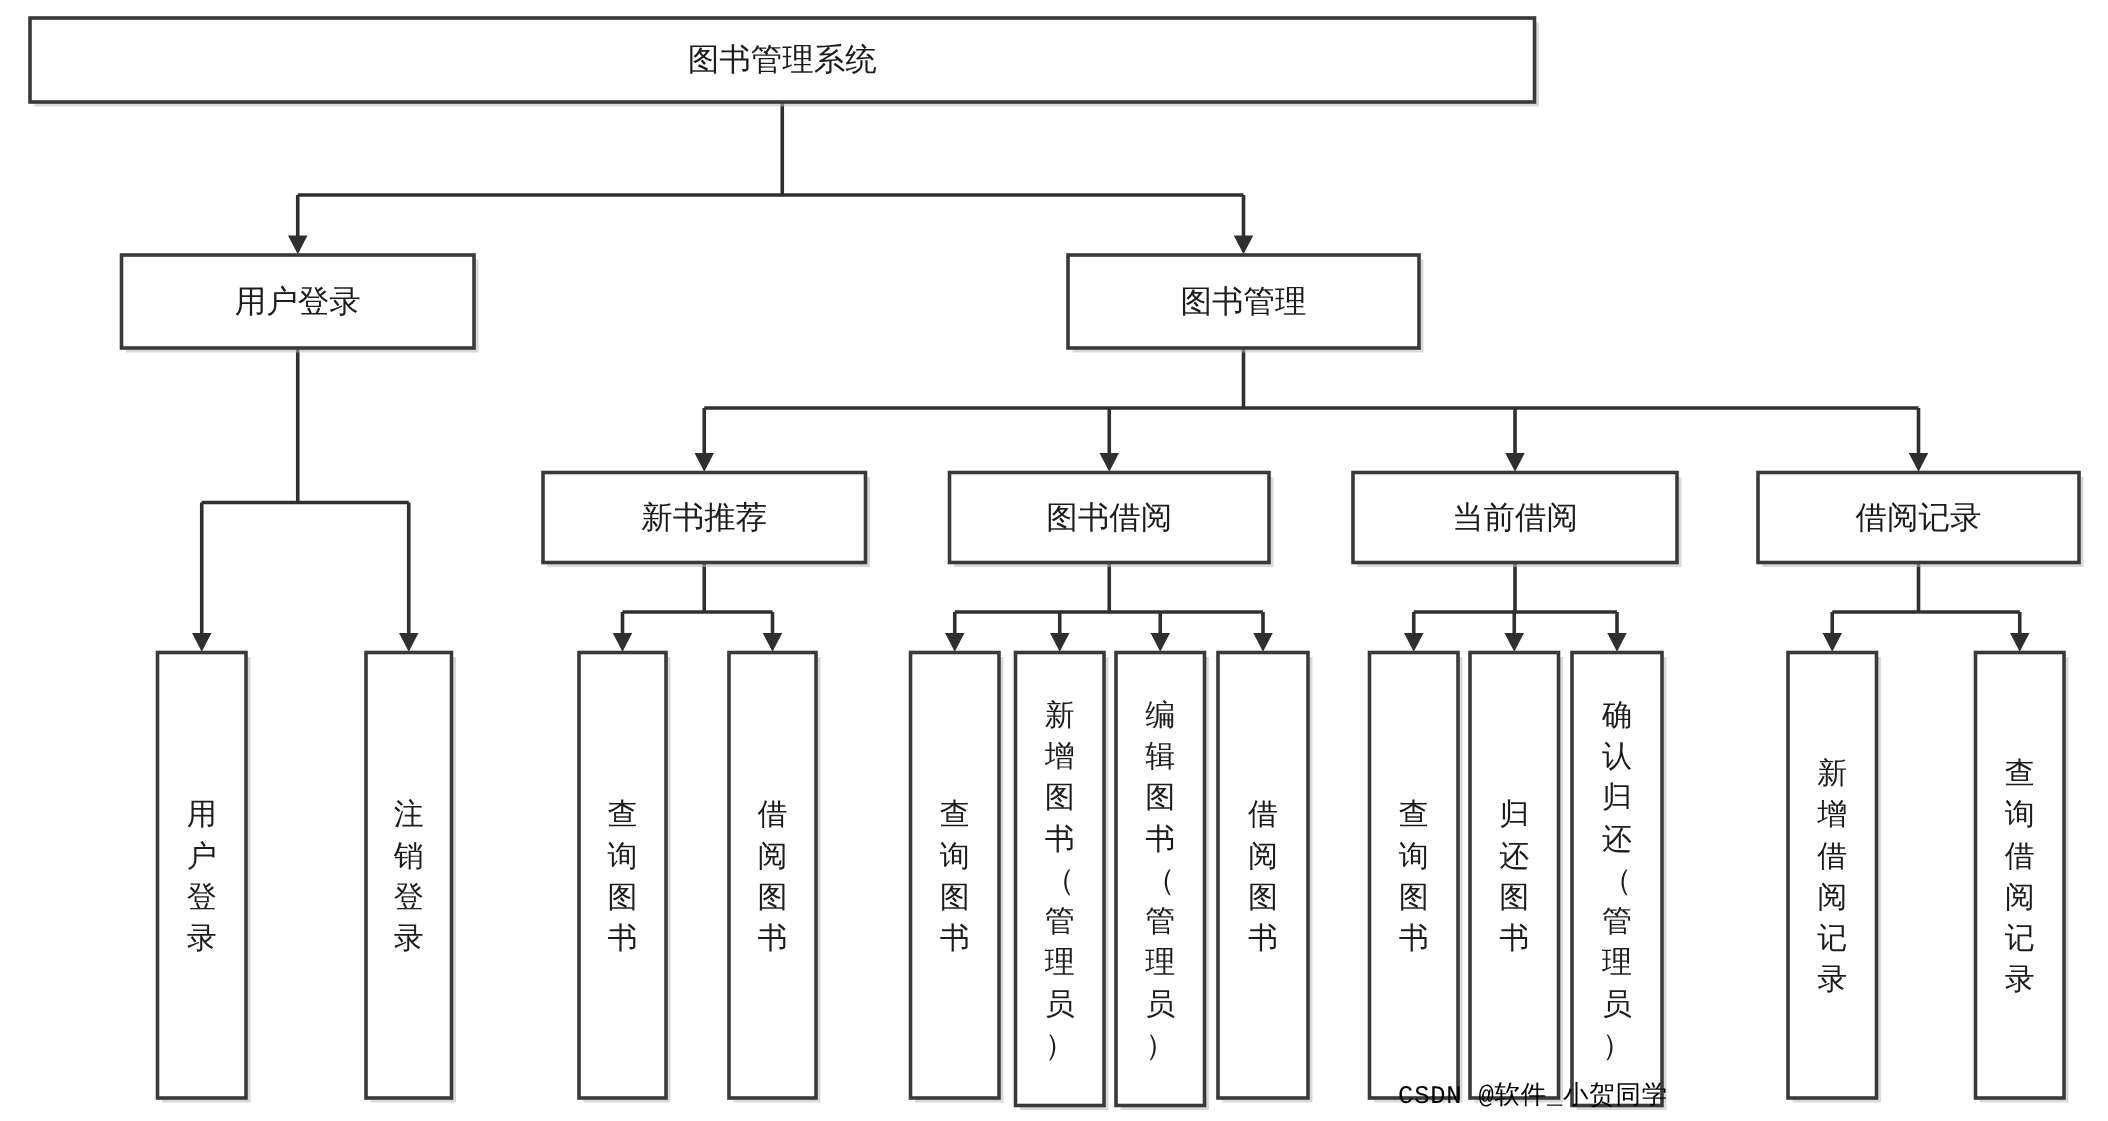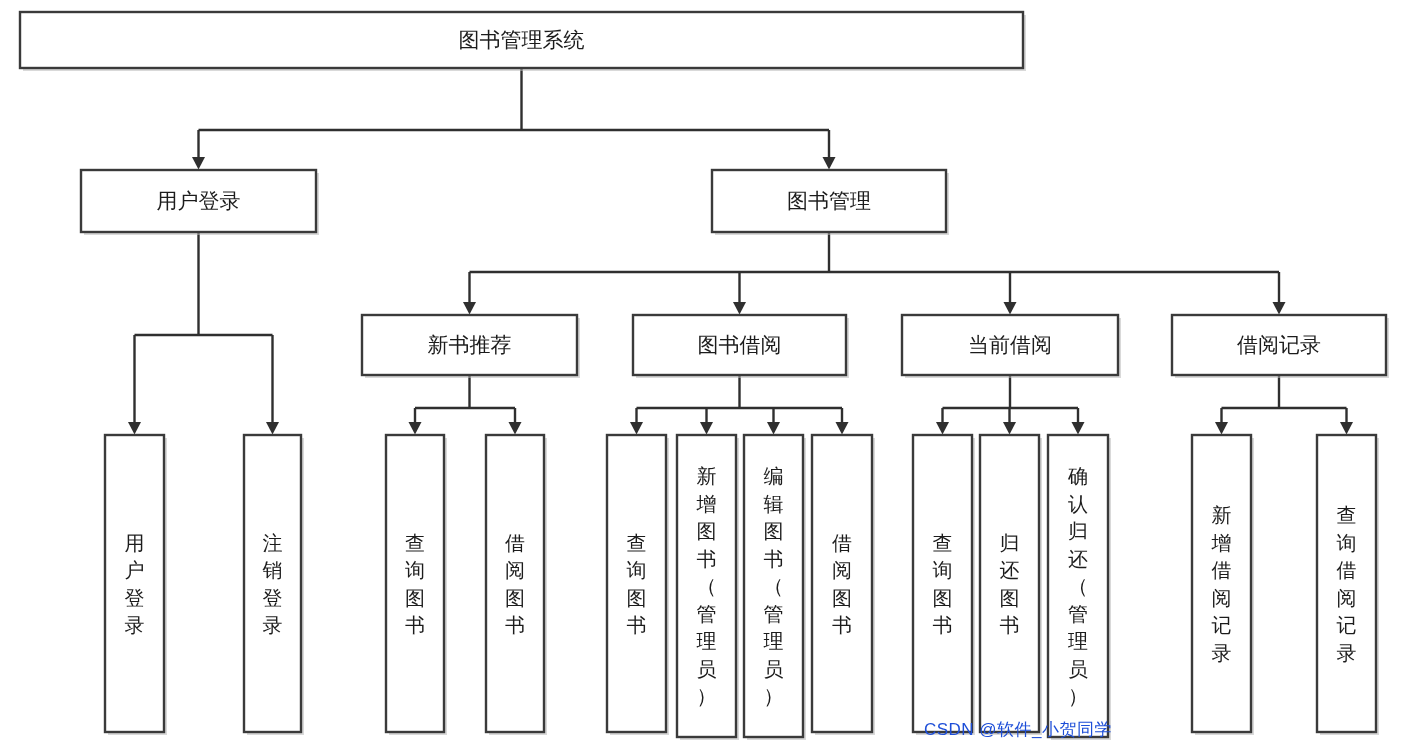--- a/index.html
+++ b/index.html
@@ -39,23 +39,23 @@
   .node-label-vertical{
     fill:#1c1c1c;
     font-family:"DejaVu Sans","Liberation Sans",sans-serif;
     font-size:20px;
     text-anchor:middle;
   }
   .watermark{
     position:absolute;
     right:16px;
     bottom:6px;
-    font-family:Liberation Sans, sans-serif;
+    font-family:Liberation Mono, monospace;
     font-size:17px;
-    color:#1d4ed8;
+    color:#000000;
     letter-spacing:.5px;
     white-space:nowrap;
     user-select:none;
   }
 </style>
 </head>
 <body>
 
 <div id="diagram-root">
   <svg id="tree" viewBox="0 0 1405 747">

